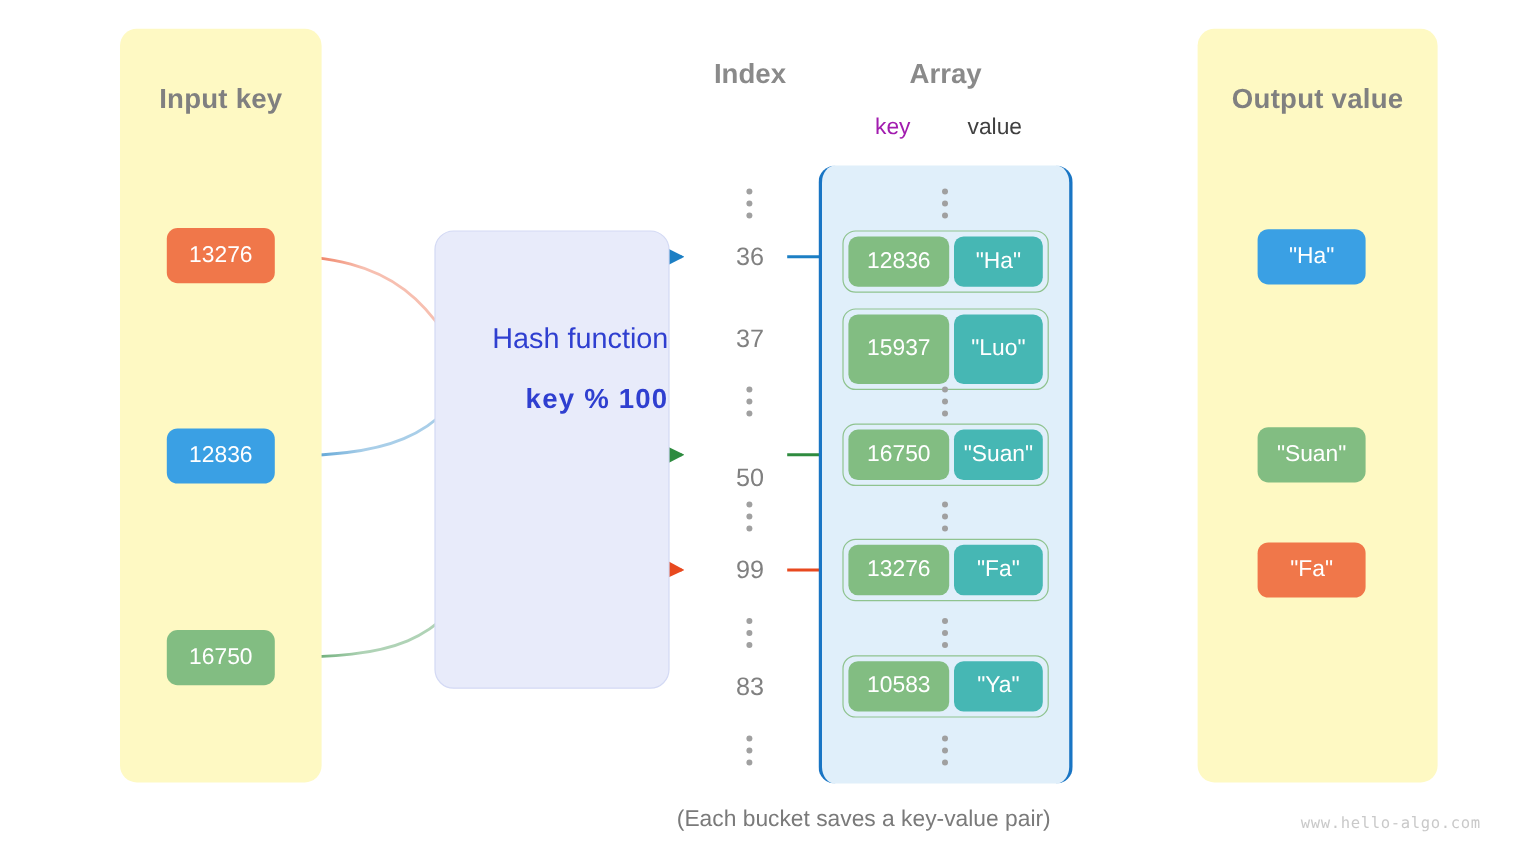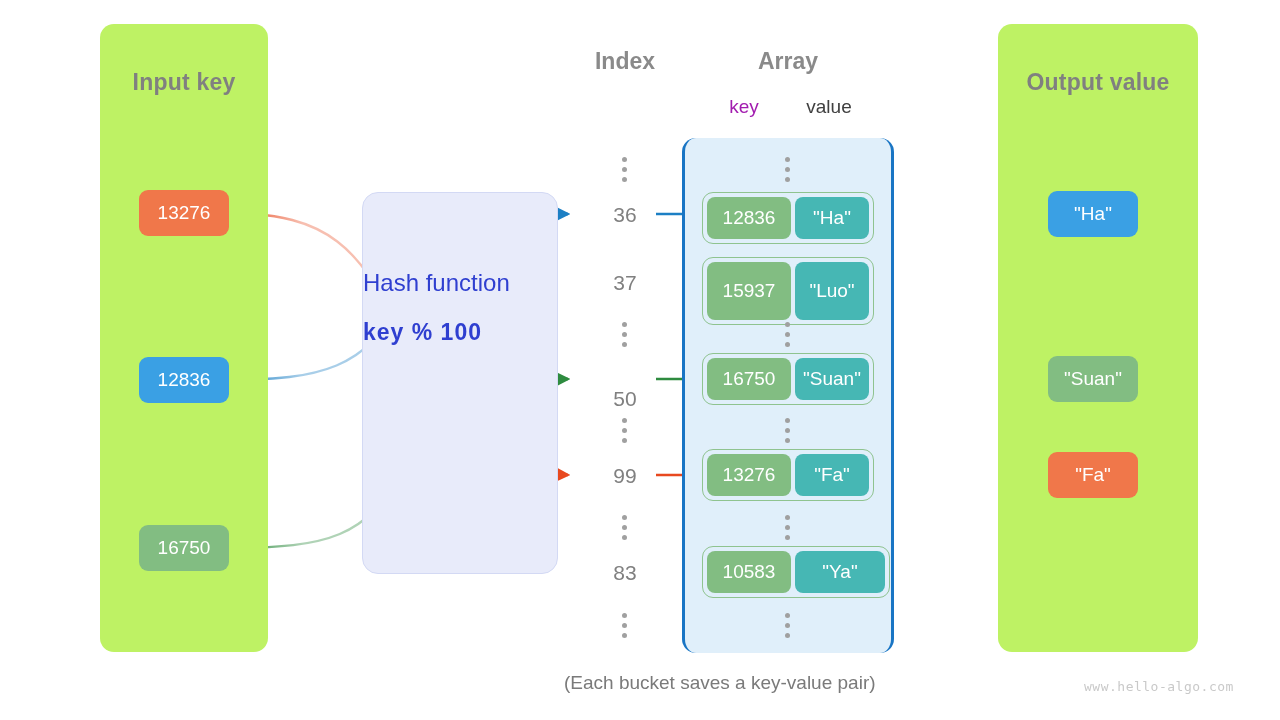--- a/index.html
+++ b/index.html
@@ -8,21 +8,21 @@
     background:#ffffff;
     font-family:"Liberation Sans","DejaVu Sans",sans-serif;
     overflow:hidden;
     position:relative;
   }
   #stage{position:absolute;left:0;top:0;width:1280px;height:720px;}
 
   
   .panel{
     position:absolute;
-    background:#bef264;
+    background:#fef9c3;
     border-radius:14px;
   }
   .panel-title{
     position:absolute;
     width:100%;
     text-align:center;
     top:45px;
     font-size:23px;
     font-weight:bold;
     color:#808080;
@@ -108,21 +108,21 @@
 
   
   #hash-box{
     position:absolute;
     background:#e8ebfa;
     border:1.5px solid #d3d9f4;
     border-radius:16px;
     box-sizing:border-box;
   }
   .hash-line{
-    position:absolute;width:100%;text-align:left;
+    position:absolute;width:100%;text-align:right;
     color:#2f3fd0;white-space:nowrap;
   }
   #hash-l1{top:76px;font-size:24px;}
   #hash-l2{top:126px;font-size:23px;font-weight:bold;letter-spacing:1px;}
 
   
   #caption{
     position:absolute;
     font-size:19px;color:#7a7a7a;
     white-space:nowrap;
@@ -315,21 +315,21 @@
     <div class="cell key">13276</div>
     <div class="cell val">"Fa"</div>
   </div>
 
   <div class="vdots" style="left:785px;top:515px;">
       <i></i>
       <i></i>
       <i></i>
     </div>
 
-  <div class="bucket" style="left:702px;top:546px;width:188px;height:52px;">
+  <div class="bucket" style="left:702px;top:546px;width:172px;height:52px;">
     <div class="cell key">10583</div>
     <div class="cell val">"Ya"</div>
   </div>
 
   <div class="vdots" style="left:785px;top:613px;">
       <i></i>
       <i></i>
       <i></i>
     </div>
 

